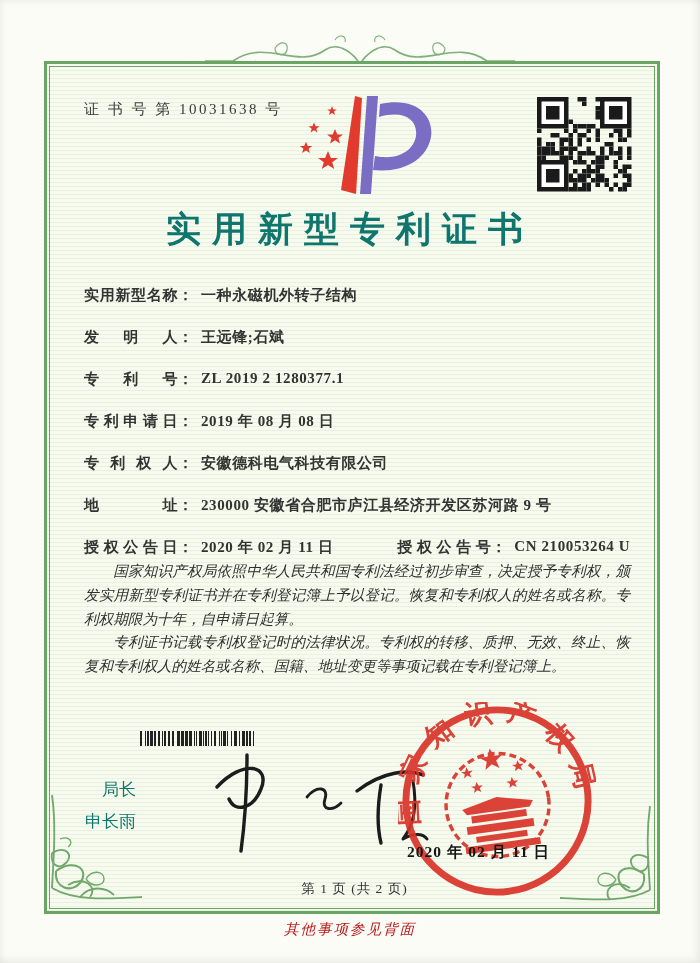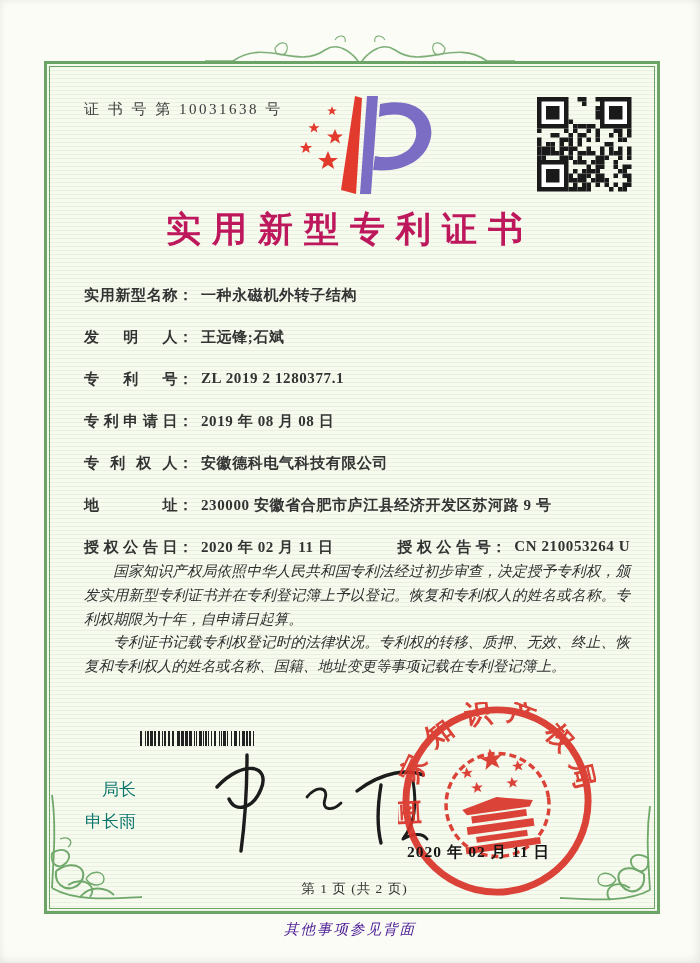--- a/index.html
+++ b/index.html
@@ -6,36 +6,36 @@
   body{width:700px;height:963px;background:#e9e9e6;font-family:"Liberation Serif","DejaVu Serif",serif;}
   .sheet{position:relative;width:700px;height:963px;background:#fcfcf7;overflow:hidden;
          box-shadow:inset -3px -3px 8px rgba(0,0,0,.07), inset 2px 2px 6px rgba(0,0,0,.04);}
   .frame{position:absolute;left:44px;top:61px;width:610px;height:847px;border:3px solid #6aa566;
          background:
            repeating-linear-gradient(0deg, rgba(150,195,130,.16) 0 1px, rgba(255,255,255,0) 1px 4px),
            #f7faef;}
   .frame-inner{position:absolute;left:2px;top:2px;right:2px;bottom:2px;border:1px solid #6aa566;pointer-events:none;}
   .abs{position:absolute;}
   .cert-no{left:84px;top:100px;font-size:15px;letter-spacing:2.5px;color:#3c3c3c;}
-  .title{left:0;right:0;top:206px;text-align:center;font-size:35px;font-weight:700;letter-spacing:11px;color:#be185d;}
+  .title{left:0;right:0;top:206px;text-align:center;font-size:35px;font-weight:700;letter-spacing:11px;color:#0f766e;}
   .fields{left:84px;top:286px;width:545px;font-size:15px;color:#333;font-weight:bold;}
   .frow{height:20px;margin-bottom:22px;white-space:nowrap;}
   .flabel{display:inline-block;width:94px;text-align:justify;text-align-last:justify;vertical-align:top;letter-spacing:.5px;}
   .fcolon{display:inline-block;margin-right:8px;vertical-align:top;}
   .fvalue{display:inline-block;vertical-align:top;letter-spacing:.6px;}
   .pair2{display:inline-block;margin-left:60px;}
   .paras{left:84px;top:560px;width:546px;font-size:14.6px;line-height:1.63;color:#2f2f2f;font-style:italic;text-align:justify;}
   .paras p{margin:0;text-indent:2em;}
   .barcode-wrap{left:140px;top:731px;width:118px;height:15px;}
   .director{left:85px;top:774px;font-family:"Liberation Sans","DejaVu Sans",sans-serif;font-size:17px;color:#0f766e;line-height:1.9;text-align:right;}
   .sig{left:195px;top:745px;}
   .seal{left:398px;top:702px;width:198px;height:198px;opacity:.92;}
   .seal-date{left:407px;top:842px;font-size:15.5px;letter-spacing:1px;color:#151515;font-weight:600;}
   .page-info{left:9px;right:0;top:880px;text-align:center;font-size:13.5px;color:#333;letter-spacing:1px;}
-  .bottom-note{left:0;right:0;top:920px;text-align:center;font-size:14.5px;color:#4c1d95;font-style:italic;letter-spacing:2px;}
+  .bottom-note{left:0;right:0;top:920px;text-align:center;font-size:14.5px;color:#b91c1c;font-style:italic;letter-spacing:2px;}
   .logo{left:283px;top:95px;}
   .qr{left:537px;top:97px;}
   .garland{left:205px;top:26px;}
   .corner-bl{left:46px;top:793px;}
   .corner-br{left:556px;top:806px;transform:scaleX(-1);}
 </style>
 </head>
 <body>
 
 <div class="sheet">

